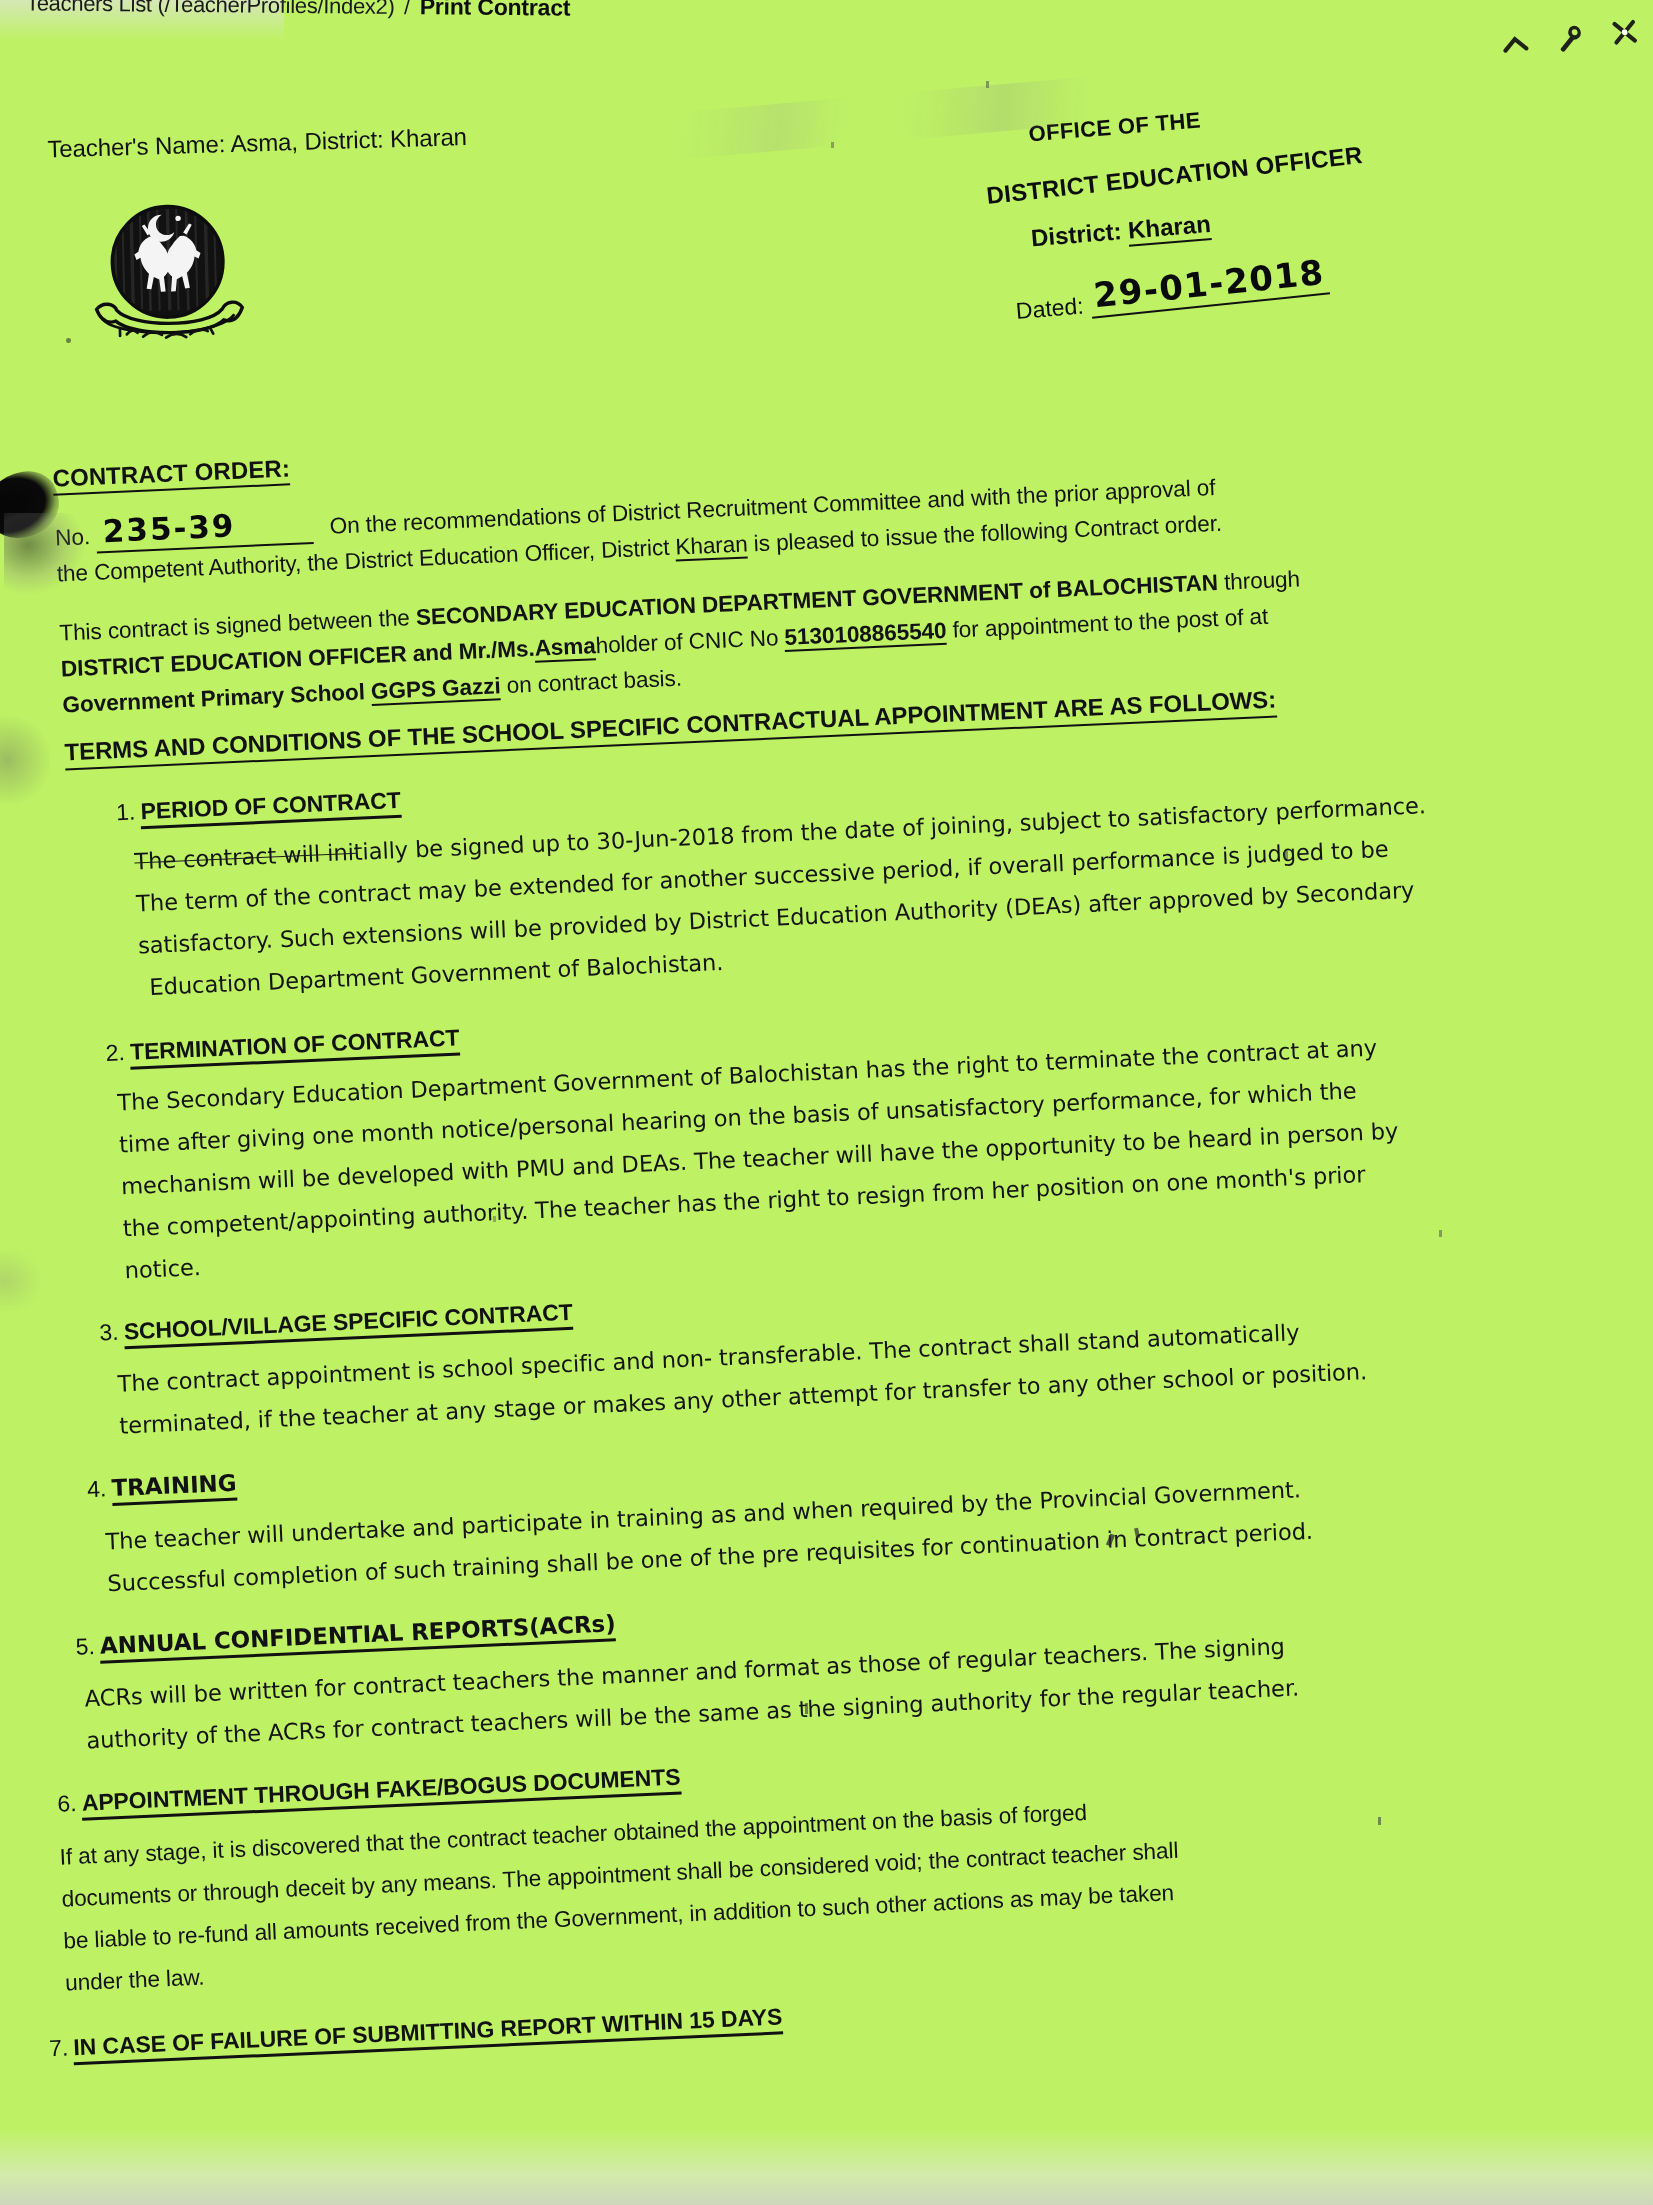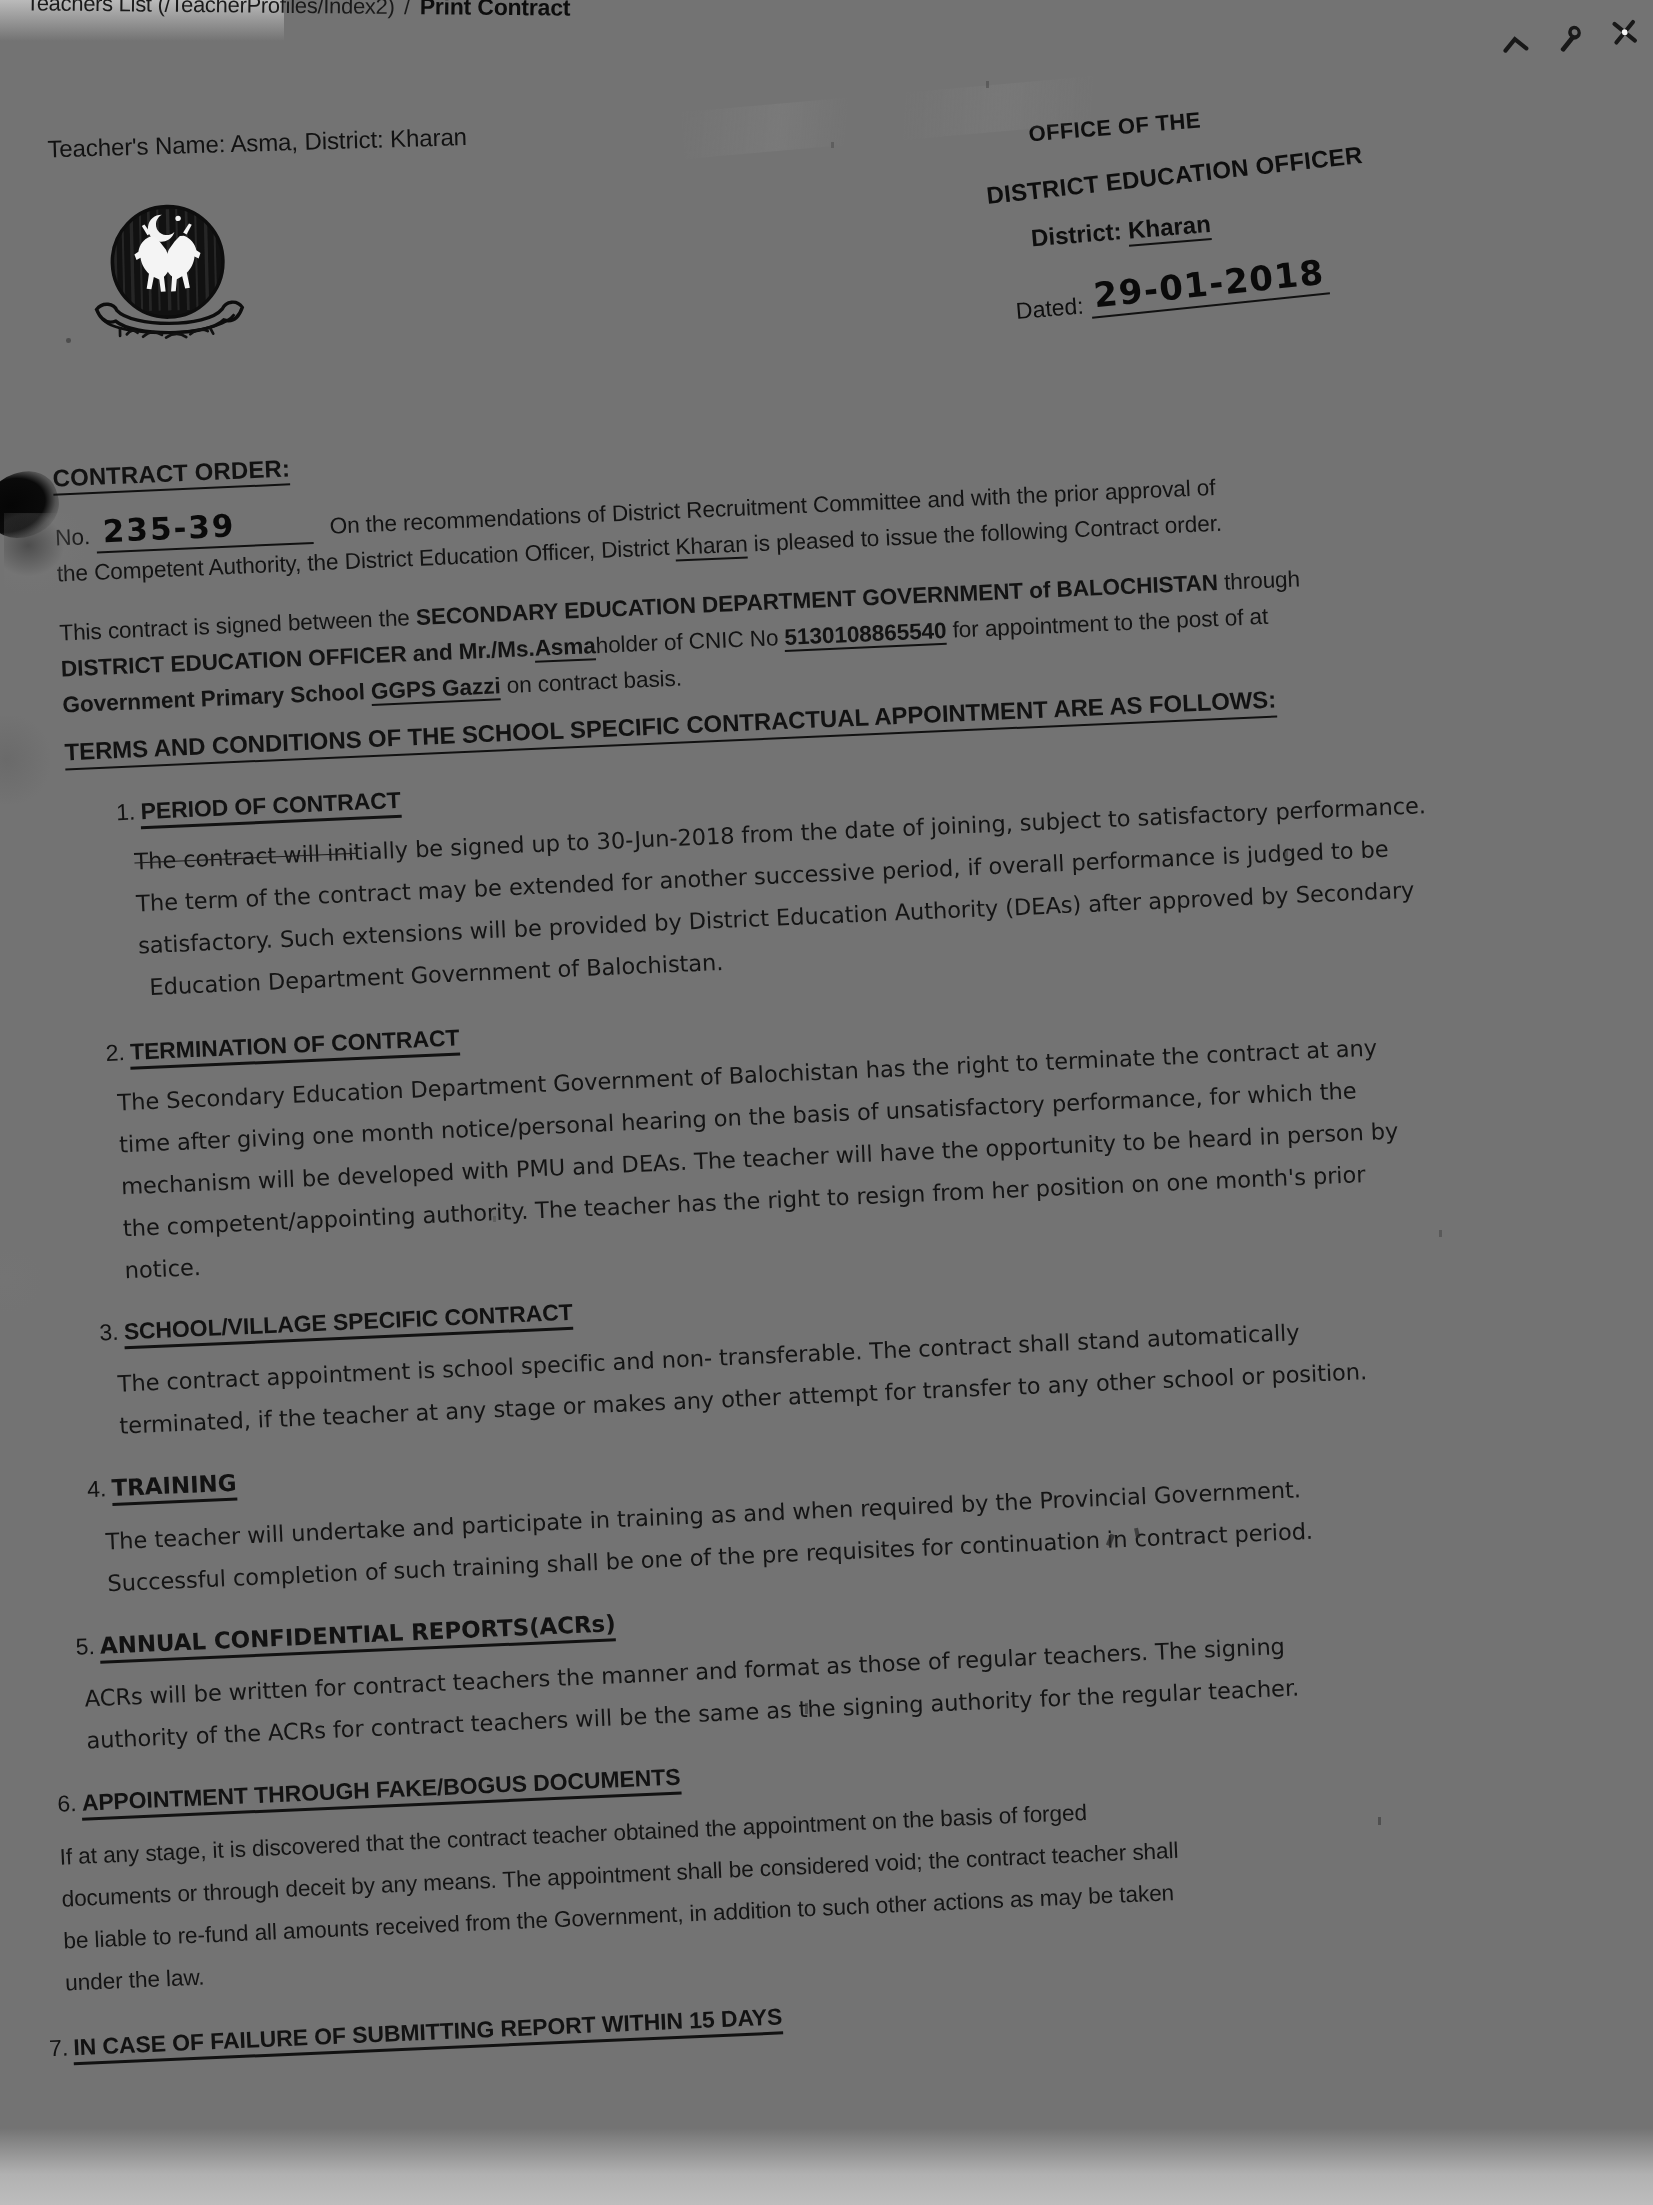--- a/index.html
+++ b/index.html
@@ -16,21 +16,21 @@
     color: #121212;
     -webkit-font-smoothing: antialiased;
   }
 
   
   #scan-page {
     position: absolute;
     left: 0; top: 0;
     width: 1654px;
     height: 2205px;
-    background: #737373;
+    background: #bef264;
     overflow: hidden;
   }
 
   
   #doc-skew {
     position: absolute;
     left: 0; top: 0;
     width: 1654px;
     height: 2205px;
     transform: rotate(-1.35deg);

